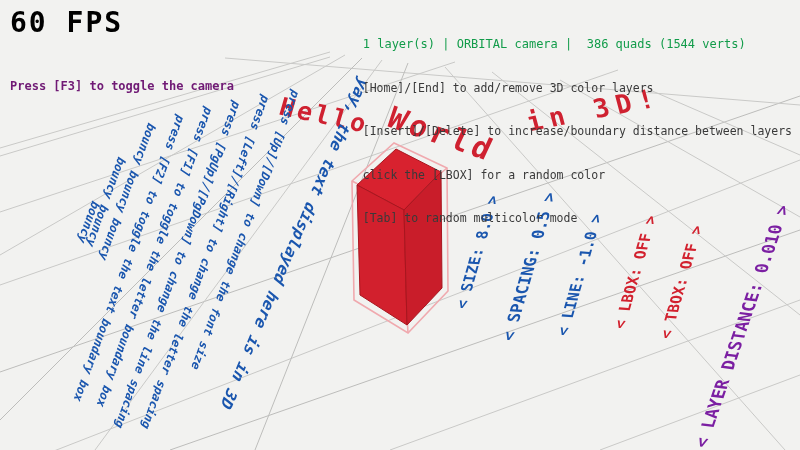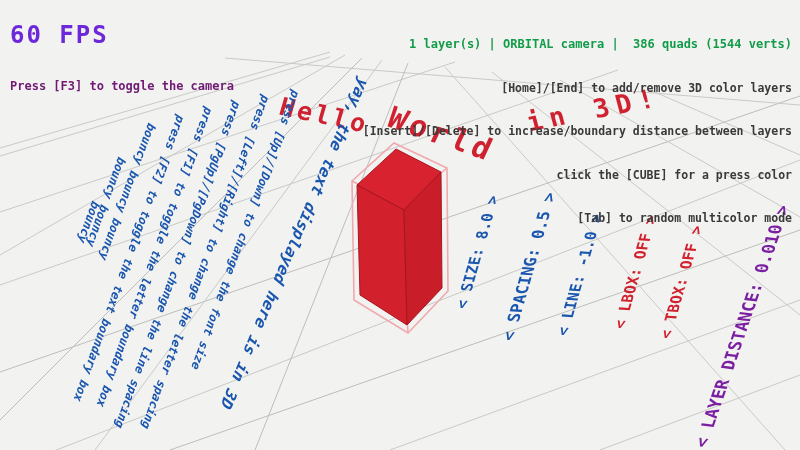--- a/index.html
+++ b/index.html
@@ -2,24 +2,24 @@
 <html><head>
 <meta charset="utf-8">
 <style>
   html,body{margin:0;padding:0;}
   body{width:800px;height:450px;overflow:hidden;background:#f2f2f0;
        font-family:"DejaVu Sans Mono", monospace;}
   #viewport{position:absolute;left:0;top:0;width:800px;height:450px;overflow:hidden;}
 
   
   .hud{position:absolute;z-index:30;white-space:pre;}
-  #fps{left:10px;top:21px;font-size:24px;font-weight:bold;letter-spacing:2px;color:#6d28d9;}
+  #fps{left:10px;top:6px;font-size:28px;font-weight:bold;letter-spacing:2px;color:#000000;}
   #hud-left{left:10px;top:33px;font-size:12px;font-weight:bold;color:#3a3a3a;line-height:15px;}
   #camera-hint{left:10px;top:79px;font-size:12px;font-weight:bold;color:#701a75;}
-  #hud-right{right:8px;top:8px;text-align:right;font-size:11.5px;font-weight:bold;
+  #hud-right{right:8px;top:8px;text-align:left;font-size:11.5px;font-weight:normal;
              color:#3a3a3a;line-height:14.5px;}
   #status{color:#129c4a;font-size:12px;}
 
   
   .gtext{position:absolute;transform-origin:0 0;white-space:pre;font-weight:bold;z-index:10;}
   .blue{color:#1a56ae;} .red{color:#cf2130;}
 
   .tHello{left:284px;top:92px;font-size:25px;letter-spacing:3px;transform:rotate(12deg) skewX(-4deg);}
   .tWorld{left:397px;top:100px;font-size:30px;letter-spacing:4px;transform:rotate(19deg) skewX(-6deg);}
   .tIn3d{left:523px;top:108px;font-size:26px;letter-spacing:7px;transform:rotate(-11deg) skewX(4deg);}
@@ -114,17 +114,17 @@
   </svg>
 
   <div id="fps" class="hud">60 FPS</div>
 
   <div id="camera-hint" class="hud">Press [F3] to toggle the camera</div>
 
   <div id="hud-right" class="hud">
     <div id="status">1 layer(s) | ORBITAL camera |  386 quads (1544 verts)</div>
     <div>[Home]/[End] to add/remove 3D color layers</div>
     <div>[Insert]/[Delete] to increase/boundary distance between layers</div>
-    <div>click the [CUBE] for a press color</div>
+    <div>click the [LBOX] for a random color</div>
     <div>[Tab] to random multicolor mode</div>
   </div>
 
 </div>
 
 </body></html>

